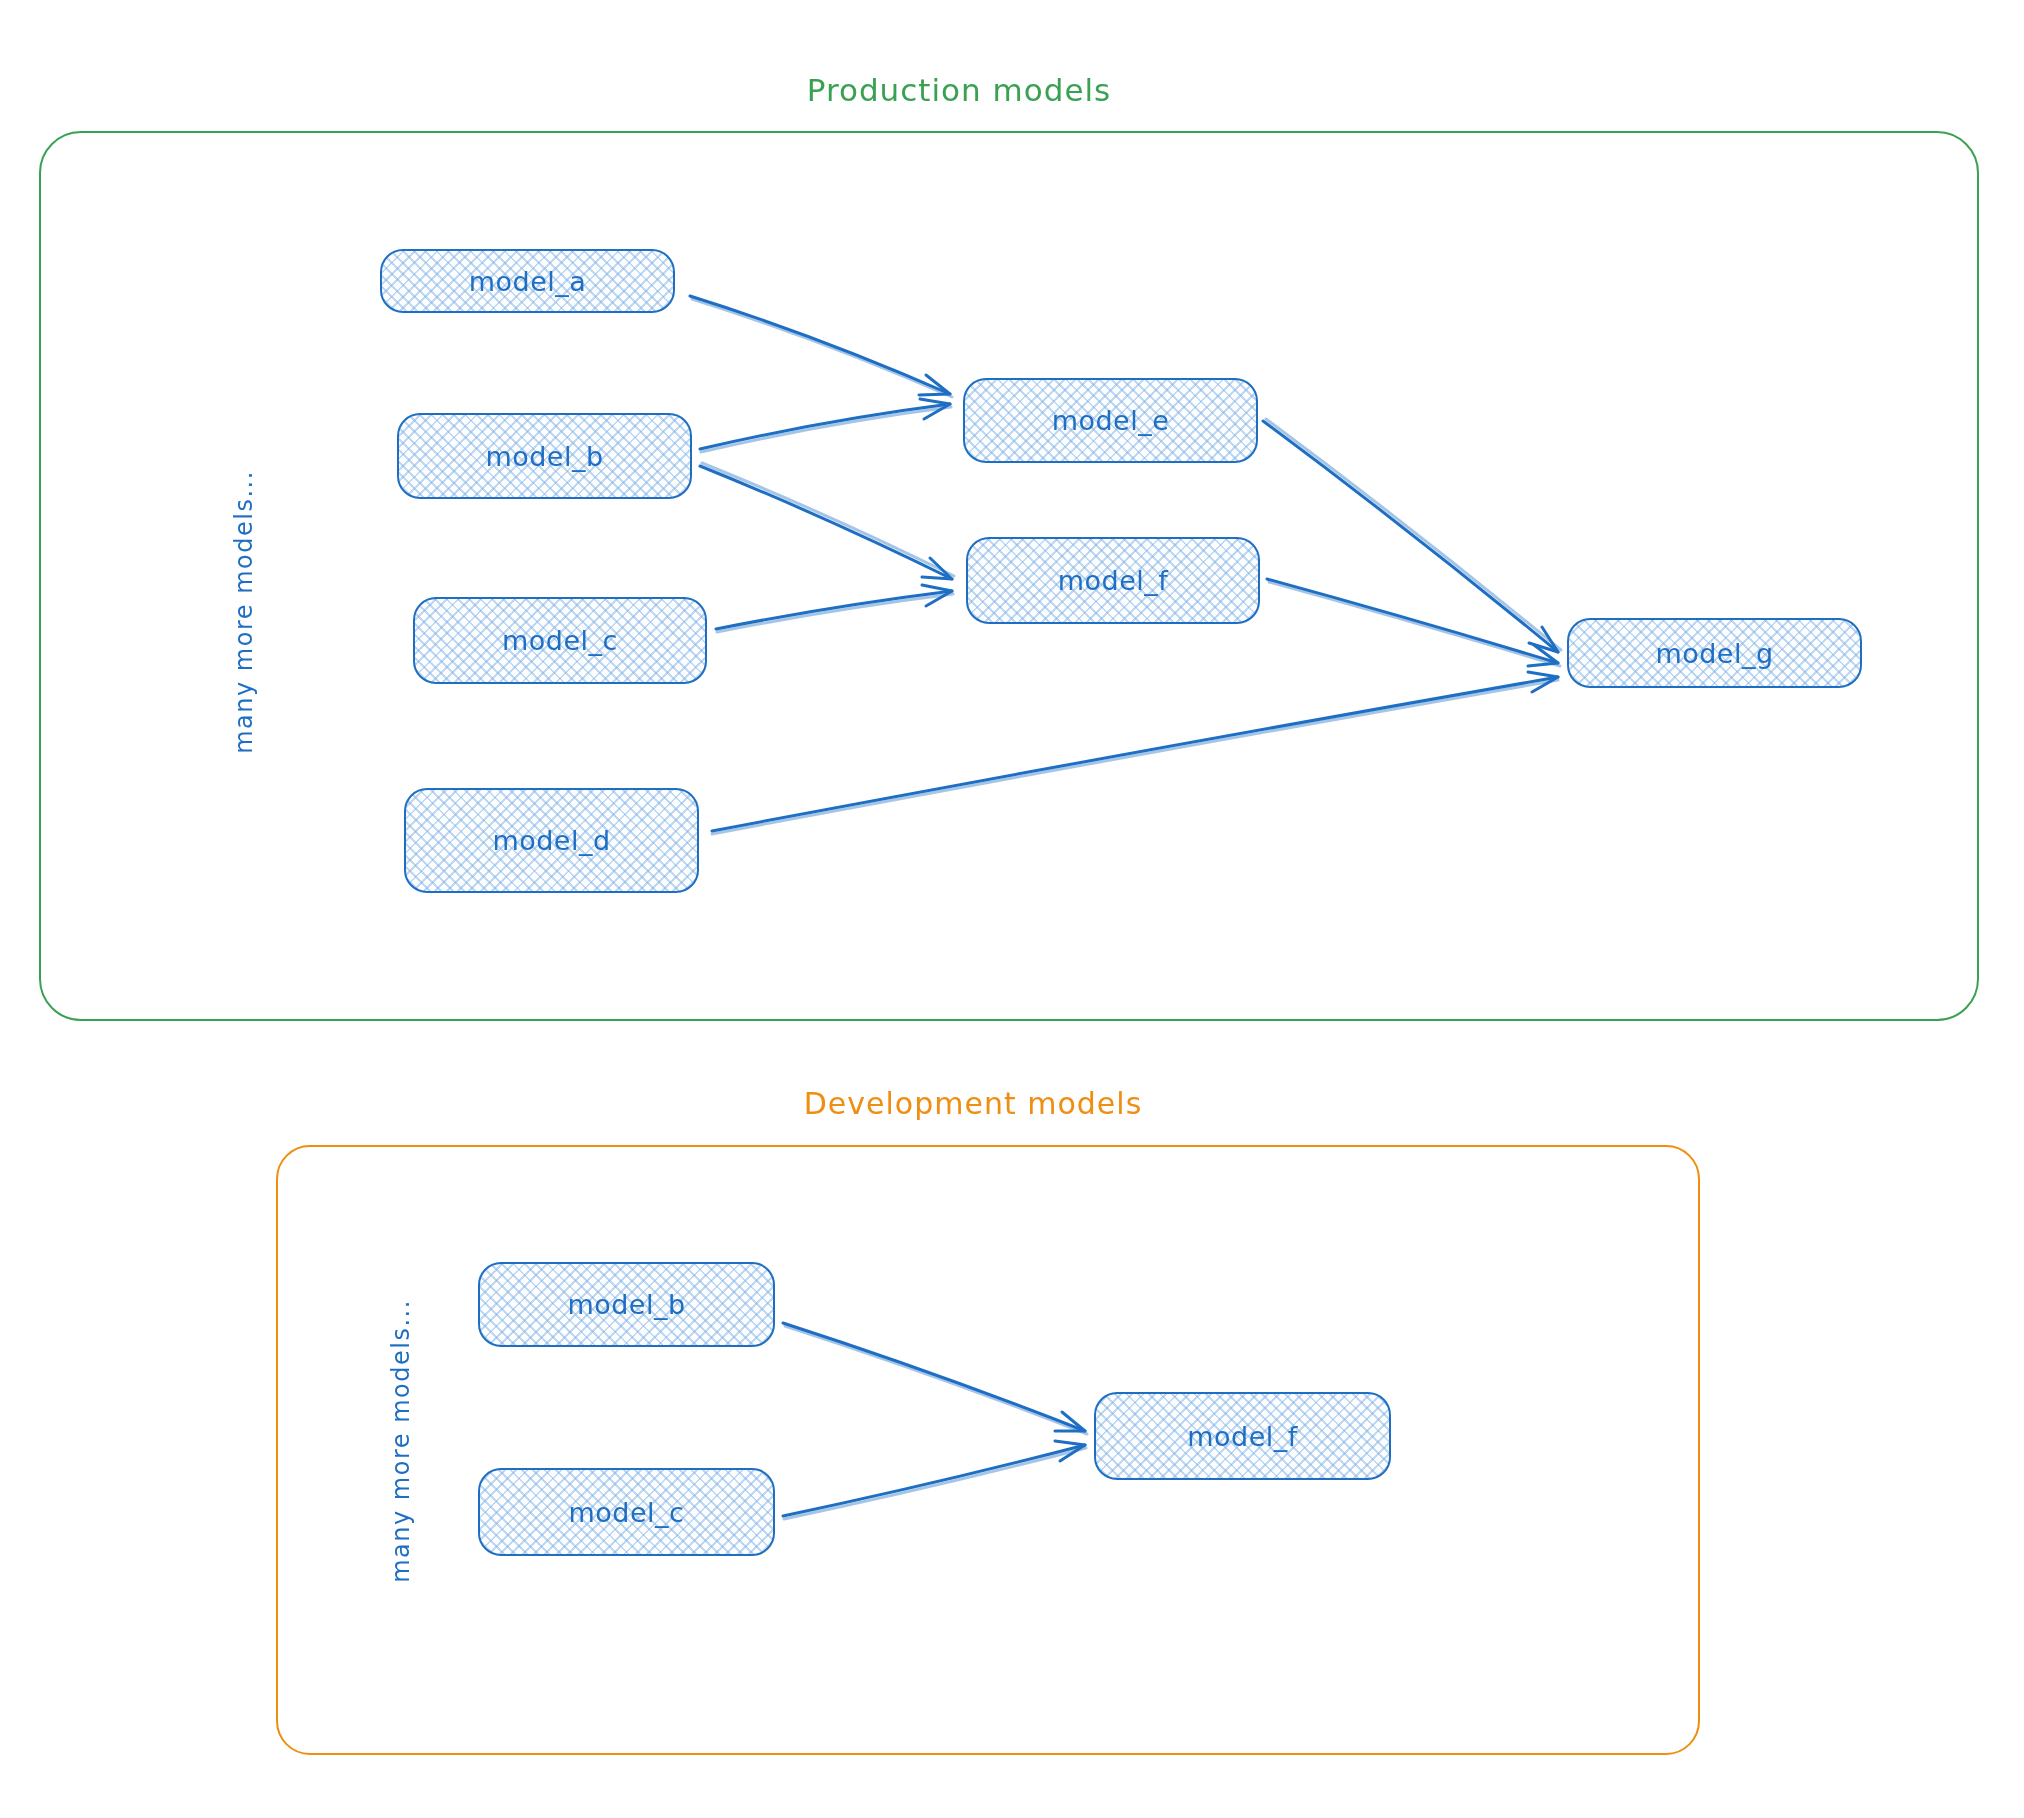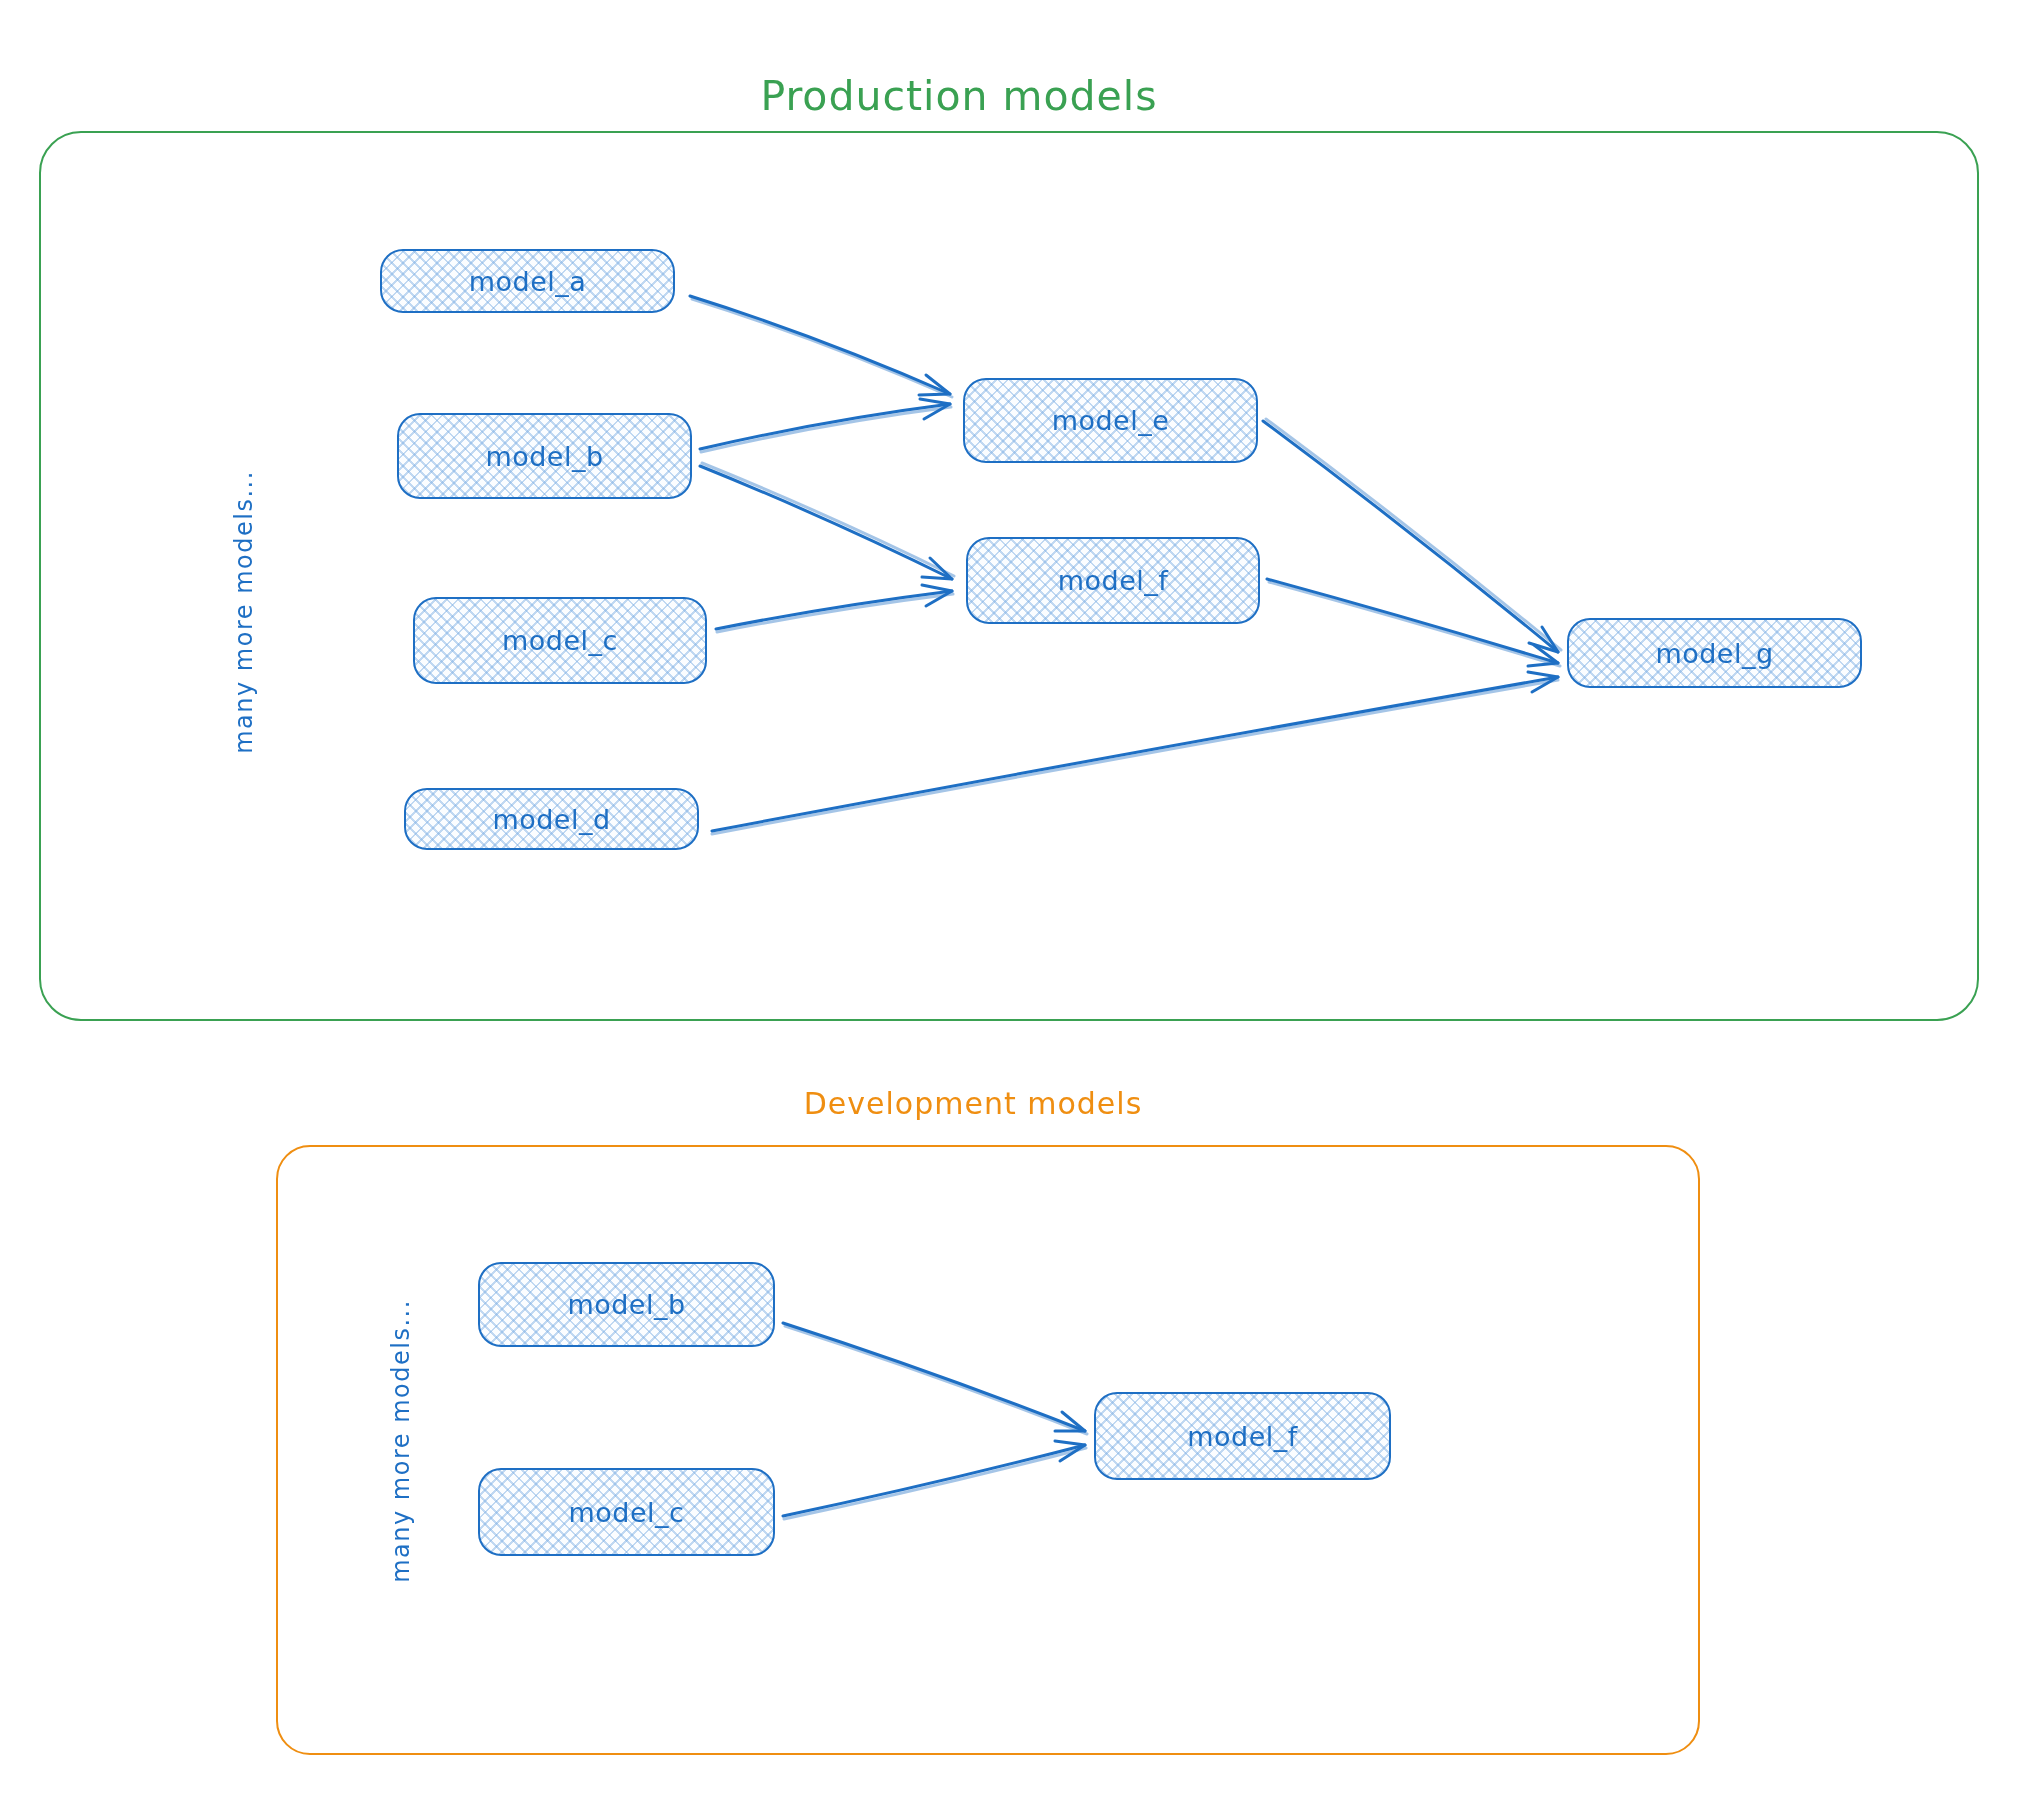--- a/index.html
+++ b/index.html
@@ -32,21 +32,21 @@
     border-radius:42px;
   }
   .section.development{
     left:276px;top:1145px;width:1424px;height:610px;
     border-color:var(--orange);
     border-radius:34px;
   }
   .section-title{
     position:absolute;
     text-align:center;
-    font-size:41px;
+    font-size:31px;
     letter-spacing:1px;
     white-space:nowrap;
   }
   .title-production{
     left:39px;width:1840px;top:72px;
     color:var(--green);
   }
   .title-development{
     left:261px;width:1424px;top:1086px;
     color:var(--orange);
@@ -139,21 +139,21 @@
 
   <div class="node" style="left:380px;top:249px;width:295px;height:64px;">
     <span class="node-label">model_a</span>
   </div>
   <div class="node" style="left:397px;top:413px;width:295px;height:86px;">
     <span class="node-label">model_b</span>
   </div>
   <div class="node" style="left:413px;top:597px;width:294px;height:87px;">
     <span class="node-label">model_c</span>
   </div>
-  <div class="node" style="left:404px;top:788px;width:295px;height:62px;">
+  <div class="node" style="left:404px;top:788px;width:295px;height:105px;">
     <span class="node-label">model_d</span>
   </div>
   <div class="node" style="left:963px;top:378px;width:295px;height:85px;">
     <span class="node-label">model_e</span>
   </div>
   <div class="node" style="left:966px;top:537px;width:294px;height:87px;">
     <span class="node-label">model_f</span>
   </div>
   <div class="node" style="left:1567px;top:618px;width:295px;height:70px;">
     <span class="node-label">model_g</span>

